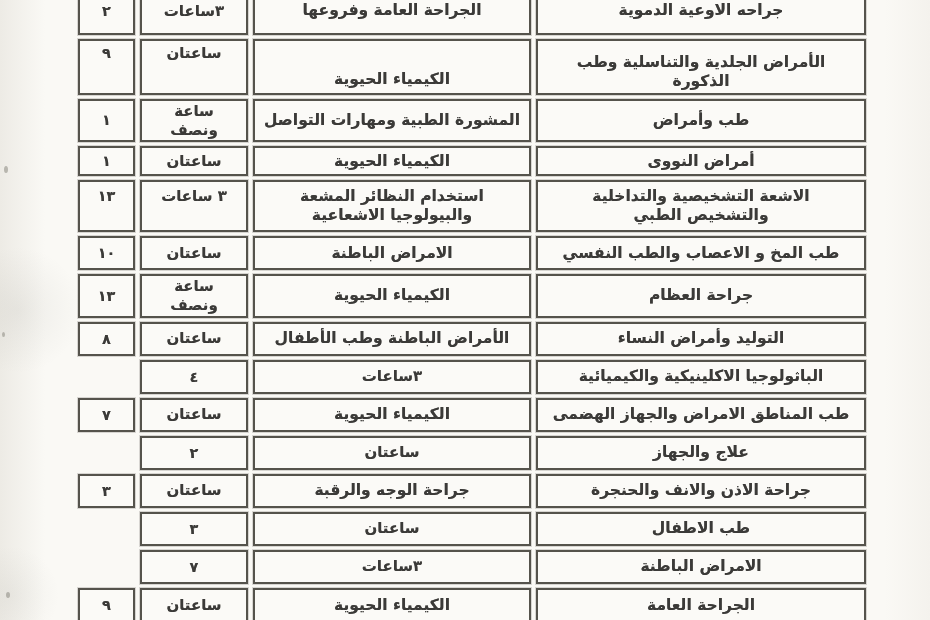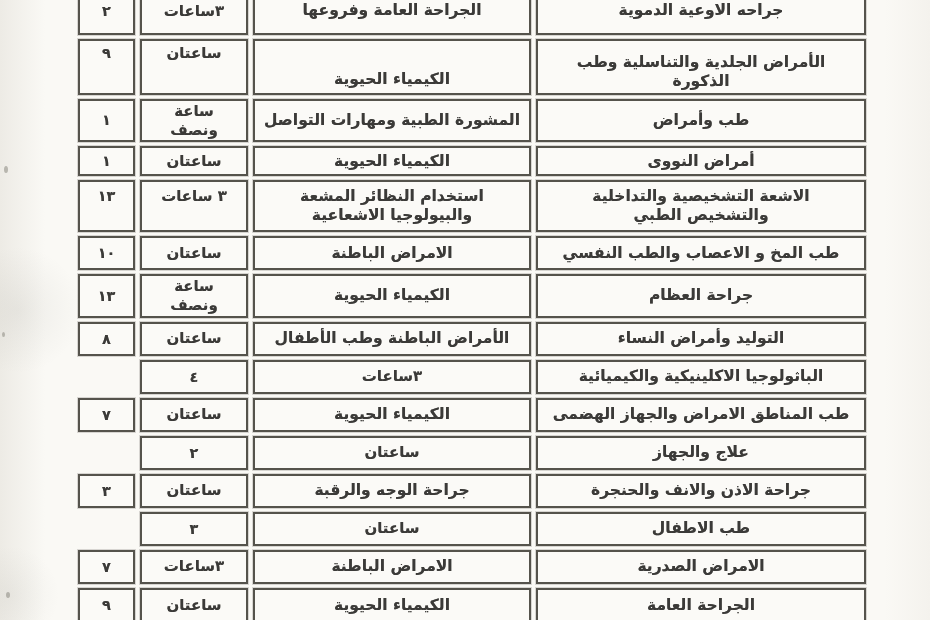--- a/index.html
+++ b/index.html
@@ -156,21 +156,20 @@
     <div class="cell cell-count">٣</div>
   </div>
 
   <div class="row">
     <div class="cell cell-subject">طب الاطفال</div>
     <div class="cell cell-hours">ساعتان</div>
     <div class="cell cell-count">٣</div>
   </div>
 
   <div class="row">
-    <div class="cell cell-specialty">الامراض الصدرية</div>
     <div class="cell cell-subject">الامراض الباطنة</div>
     <div class="cell cell-hours">٣ساعات</div>
     <div class="cell cell-count">٧</div>
   </div>
 
   <div class="row">
     <div class="cell cell-specialty">الجراحة العامة</div>
     <div class="cell cell-subject">الكيمياء الحيوية</div>
     <div class="cell cell-hours">ساعتان</div>
     <div class="cell cell-count">٩</div>

